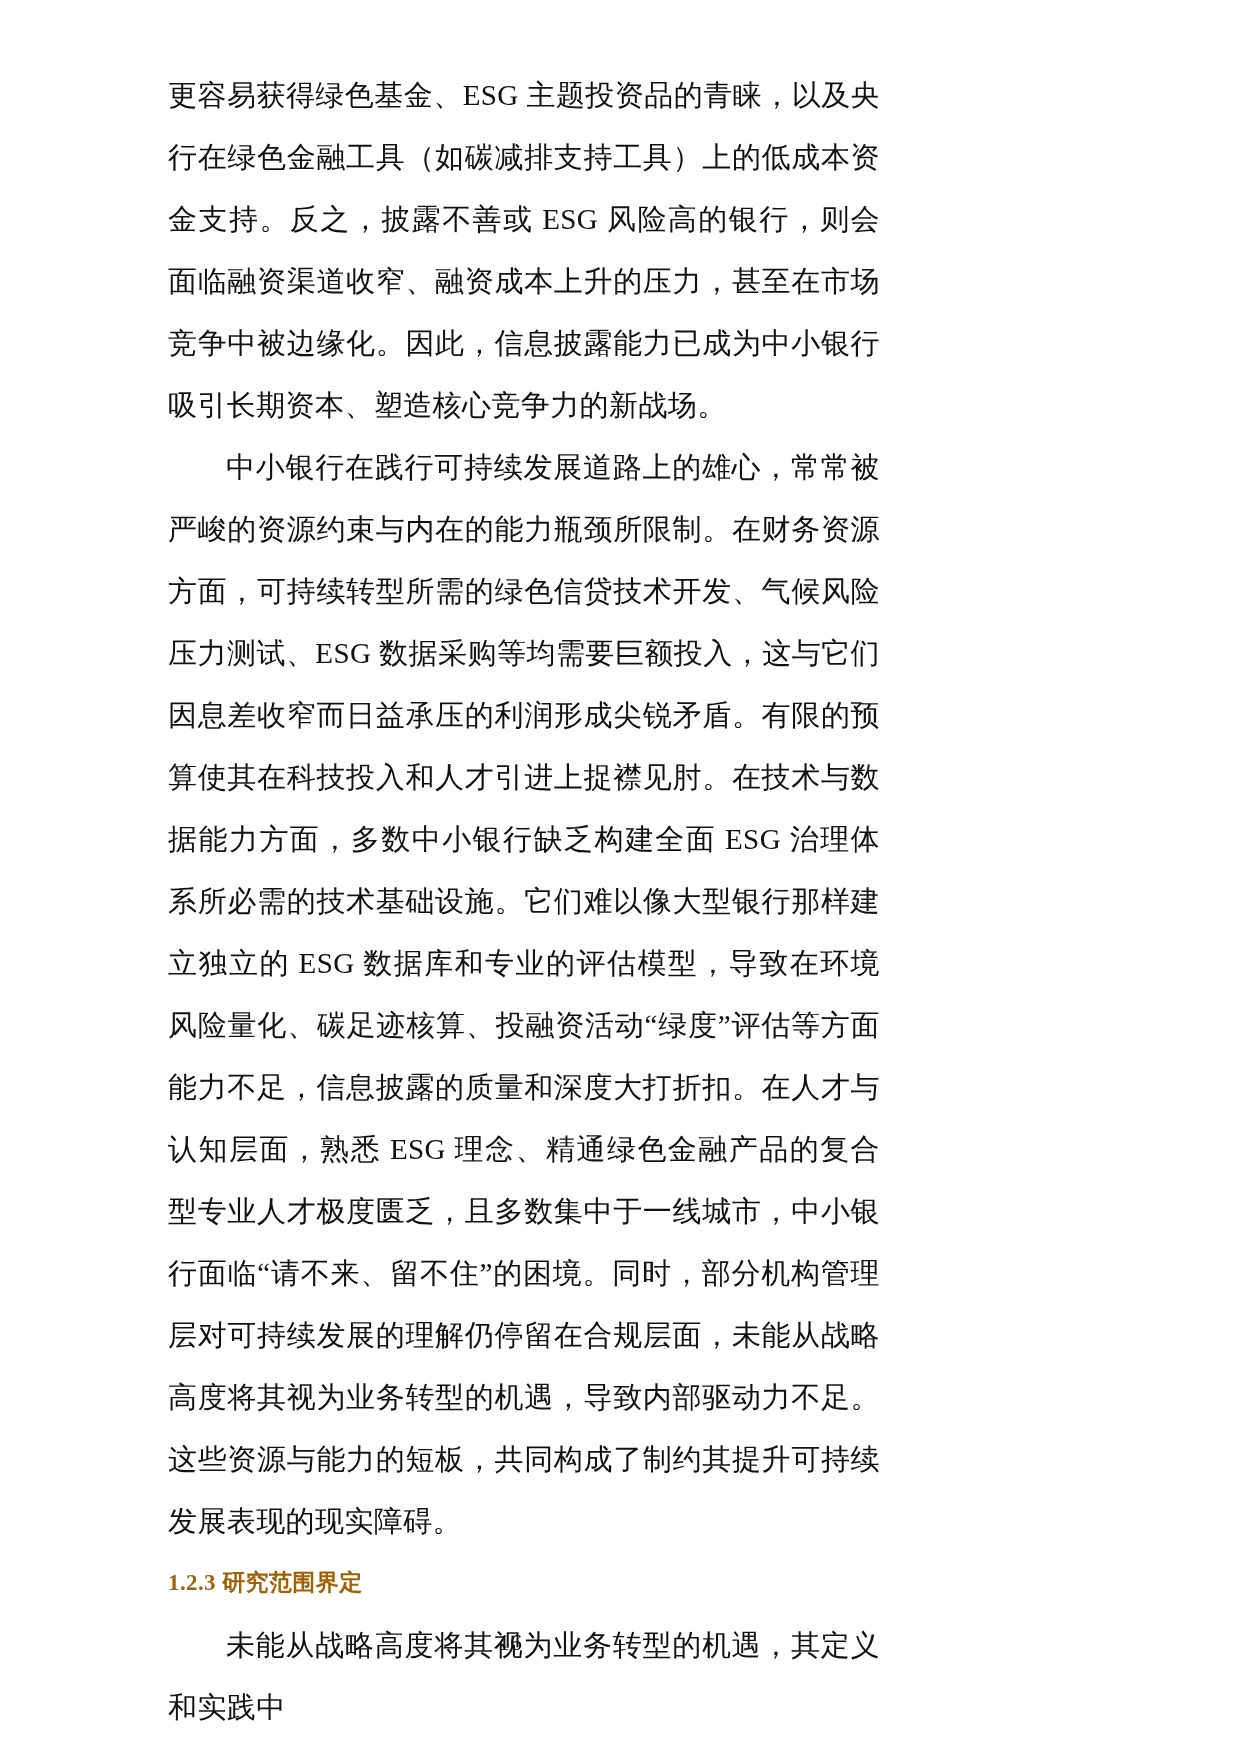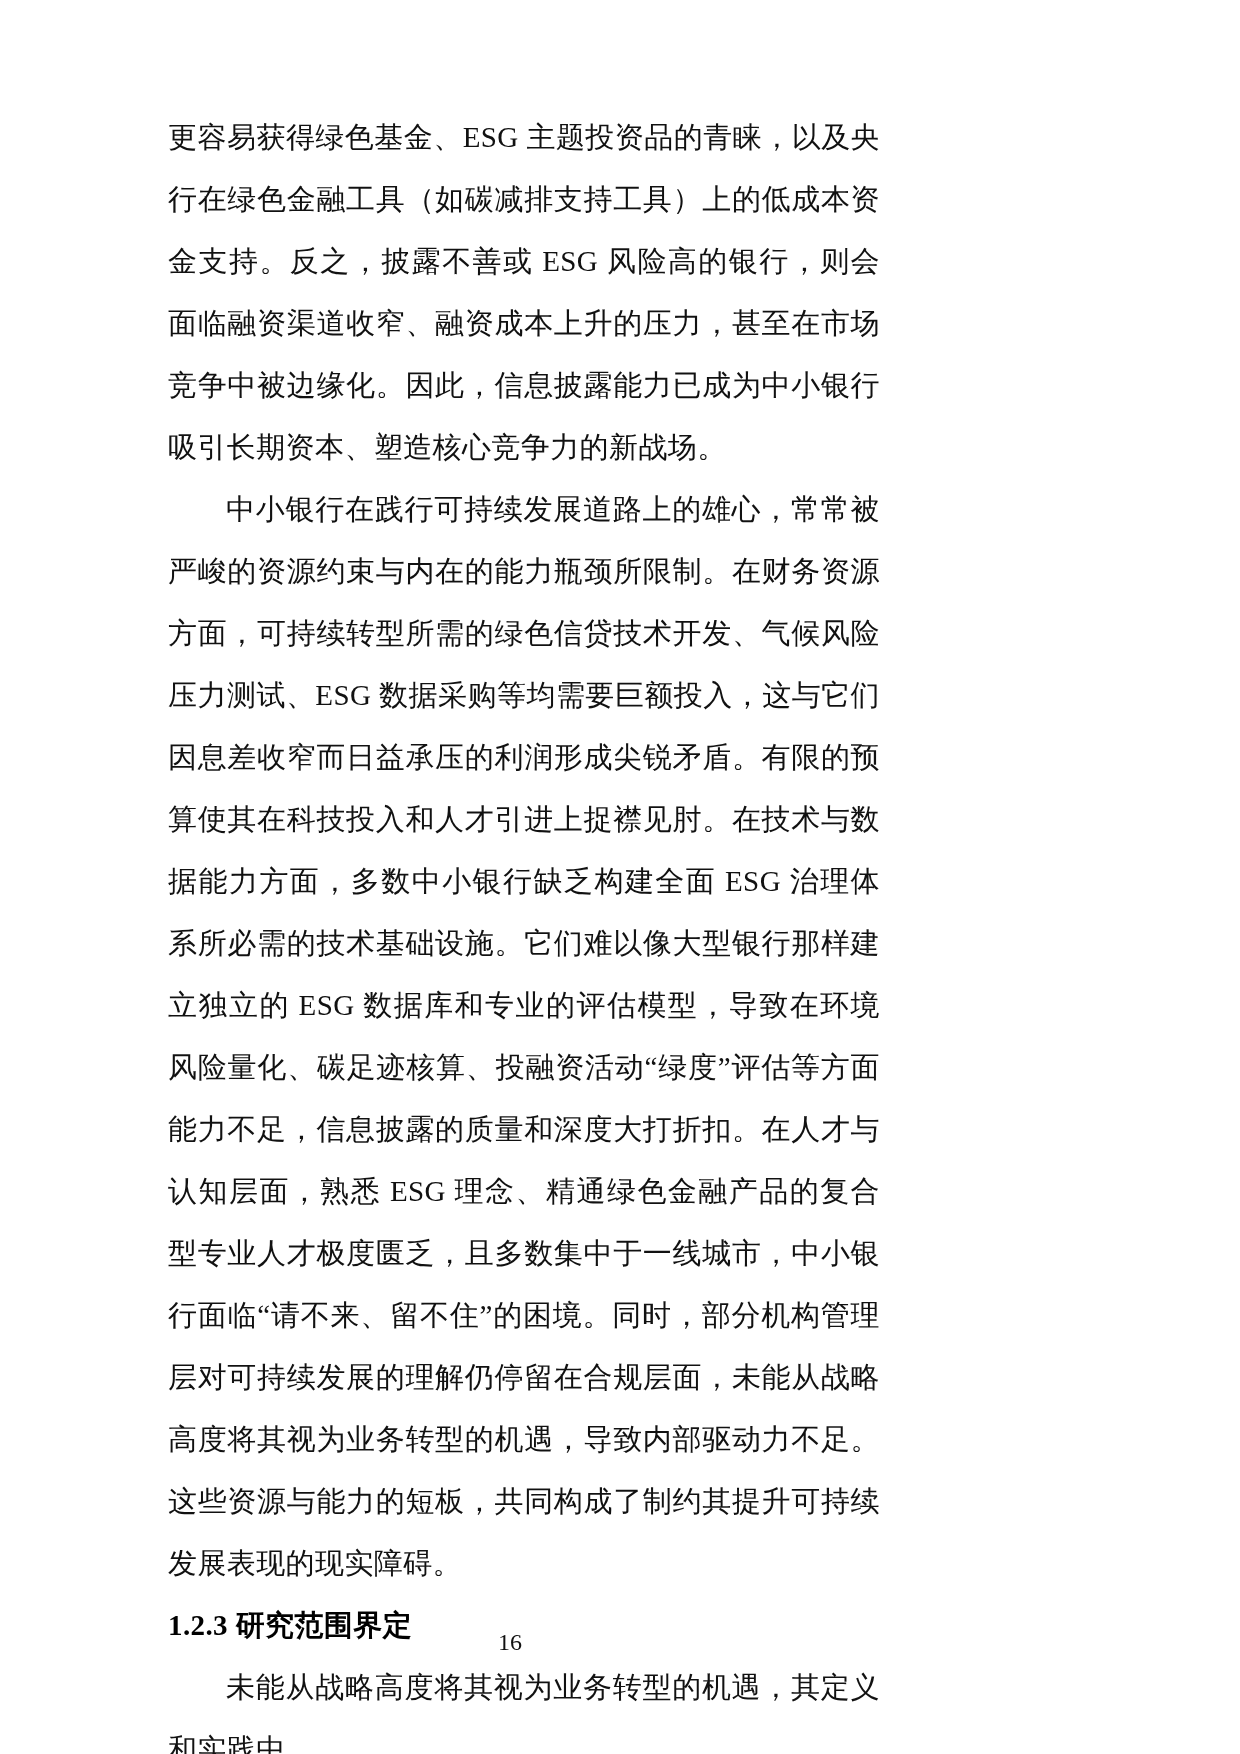--- a/index.html
+++ b/index.html
@@ -15,44 +15,44 @@
     position: relative;
     overflow: hidden;
   }
   .page {
     position: absolute;
     top: 0;
     left: 0;
     width: 1020px;
     height: 1754px;
     box-sizing: border-box;
-    padding: 106px 140px 90px 168px;
+    padding: 64px 140px 90px 168px;
   }
   .body-text {
     font-size: 29px;
     line-height: 62px;
     text-align: justify;
     text-justify: inter-ideograph;
     letter-spacing: 0.4px;
     color: #111111;
   }
   .para {
     margin: 0;
     text-indent: 2em;
   }
   .para.no-indent {
     text-indent: 0;
   }
   .heading {
-    font-size: 29px;
+    font-size: 23px;
     line-height: 62px;
     margin: 0;
     text-indent: 0;
     letter-spacing: 0.4px;
-    color: #000000;
+    color: #a16207;
   }
   .page-number {
     position: absolute;
     left: 0;
     right: 0;
     bottom: 98px;
     text-align: center;
     font-size: 24px;
     font-family: Liberation Serif, serif;
     color: #111111;

